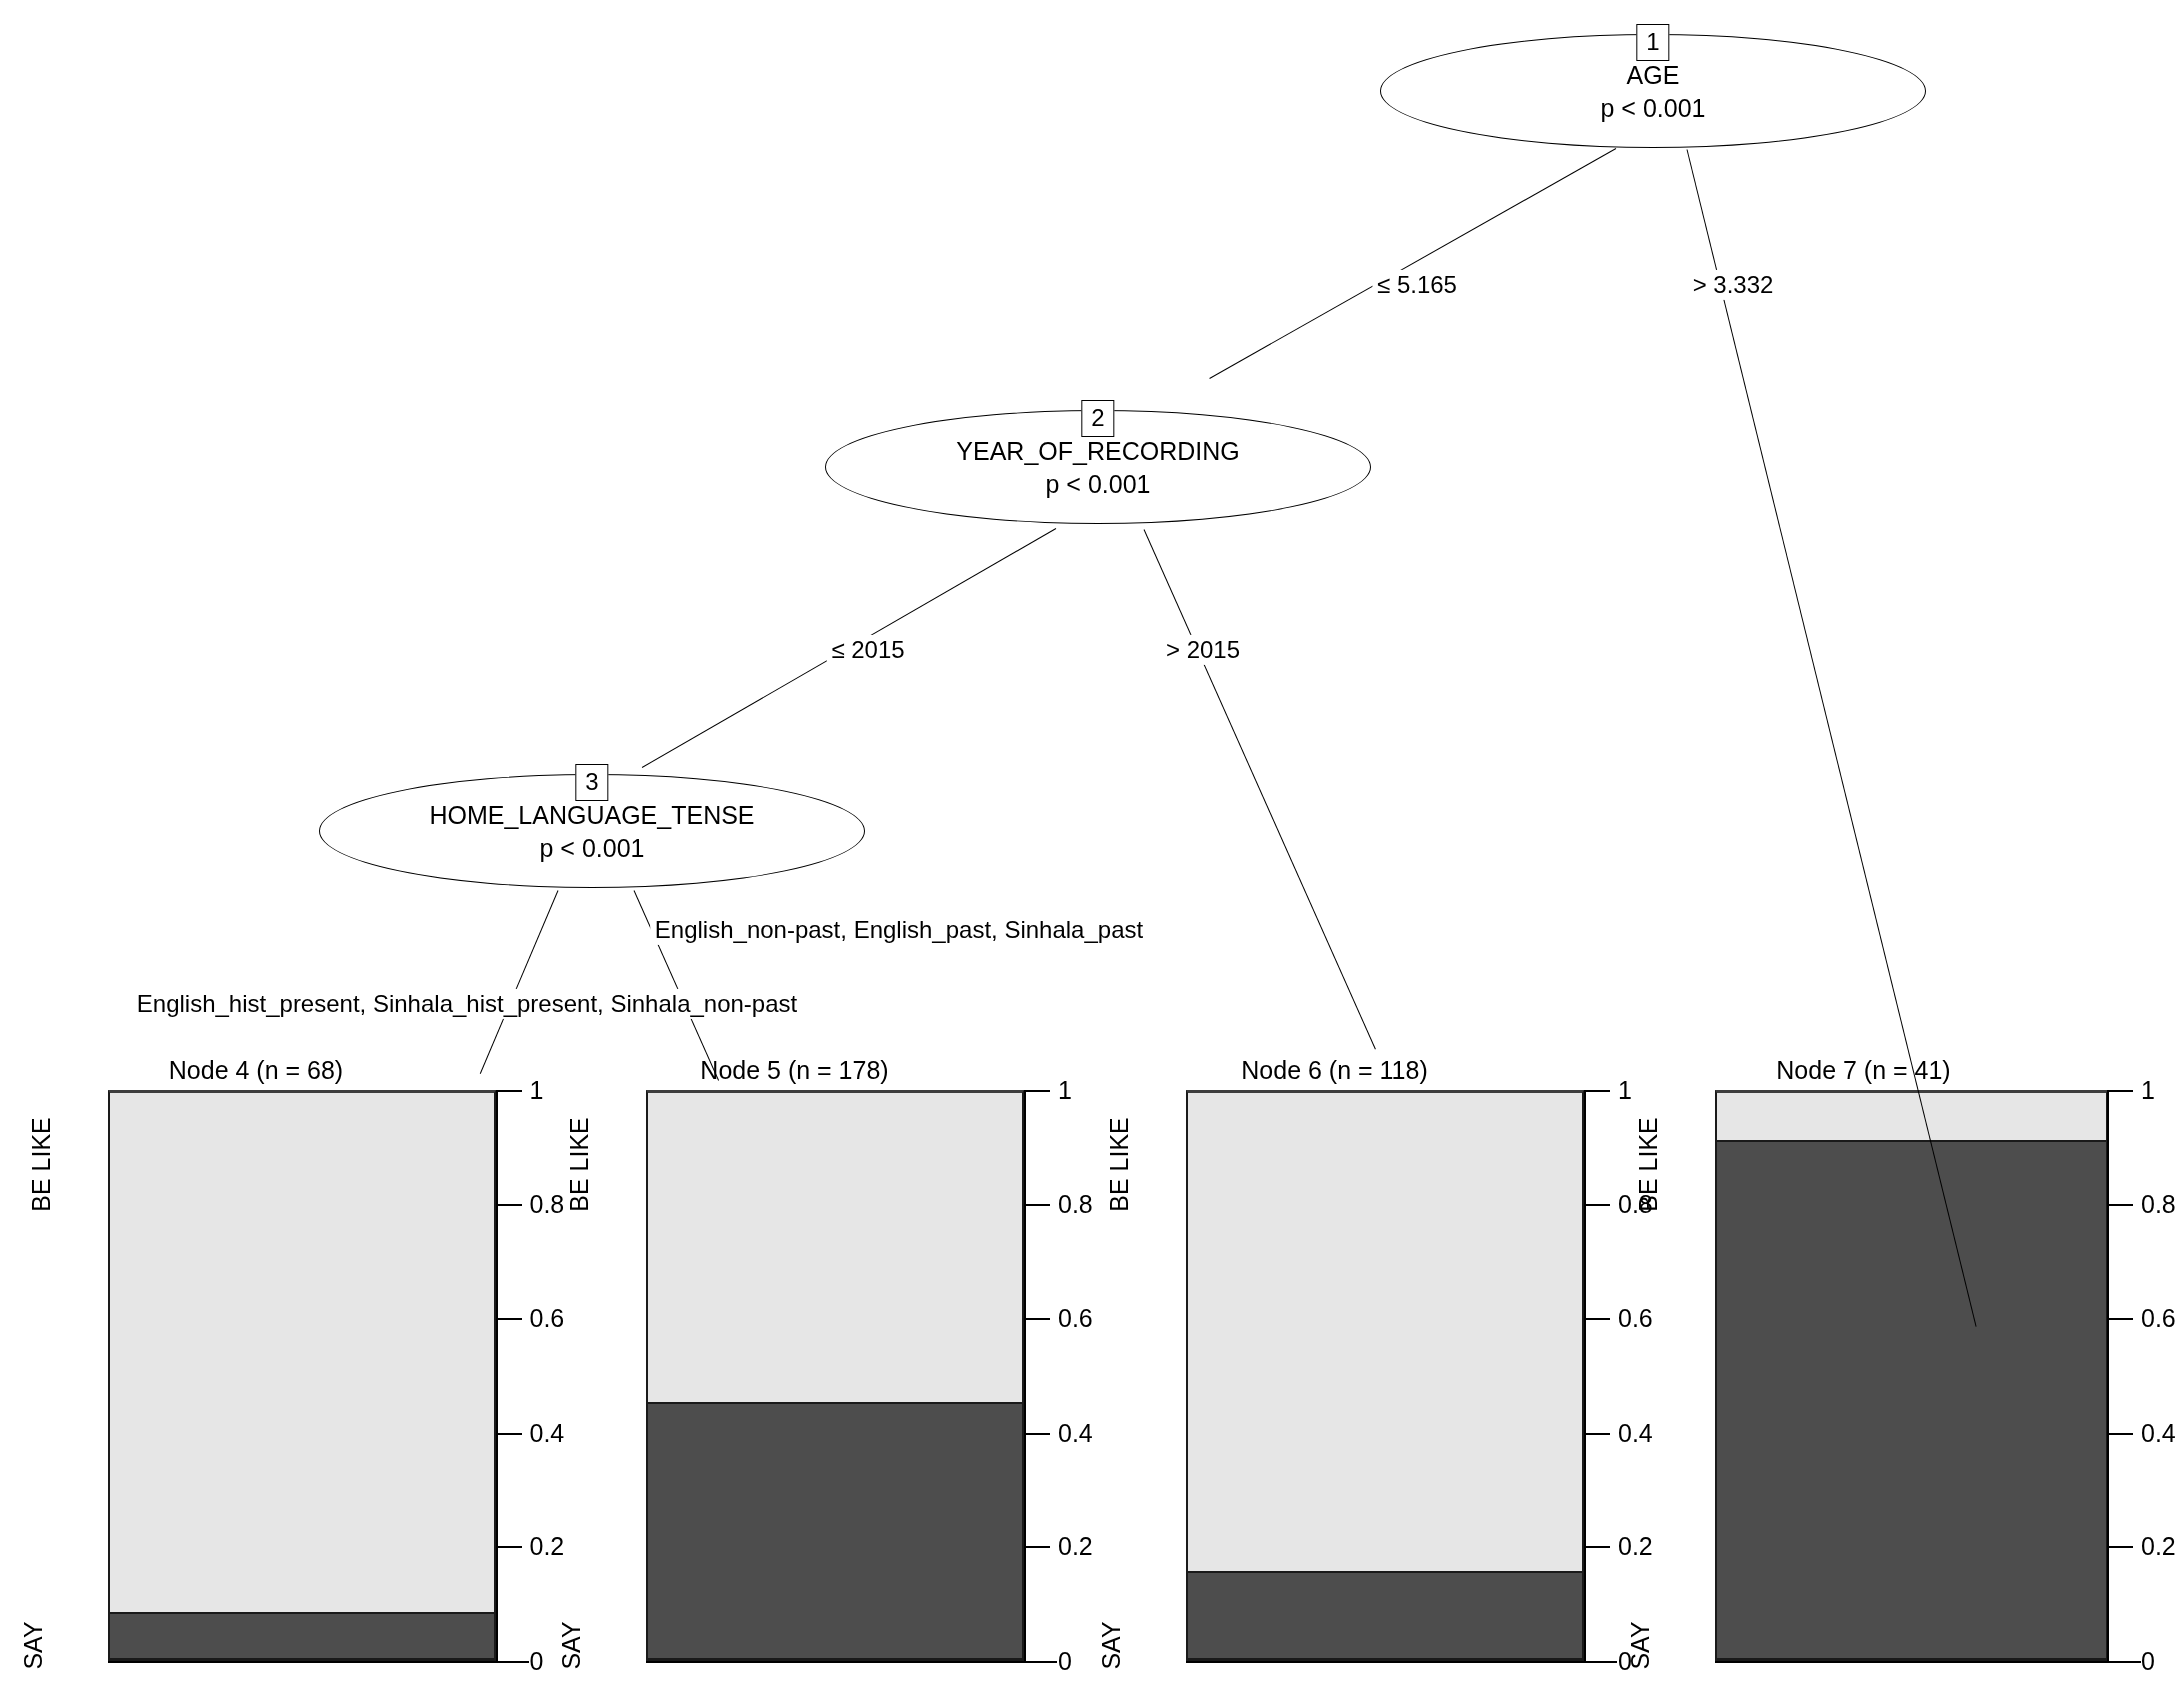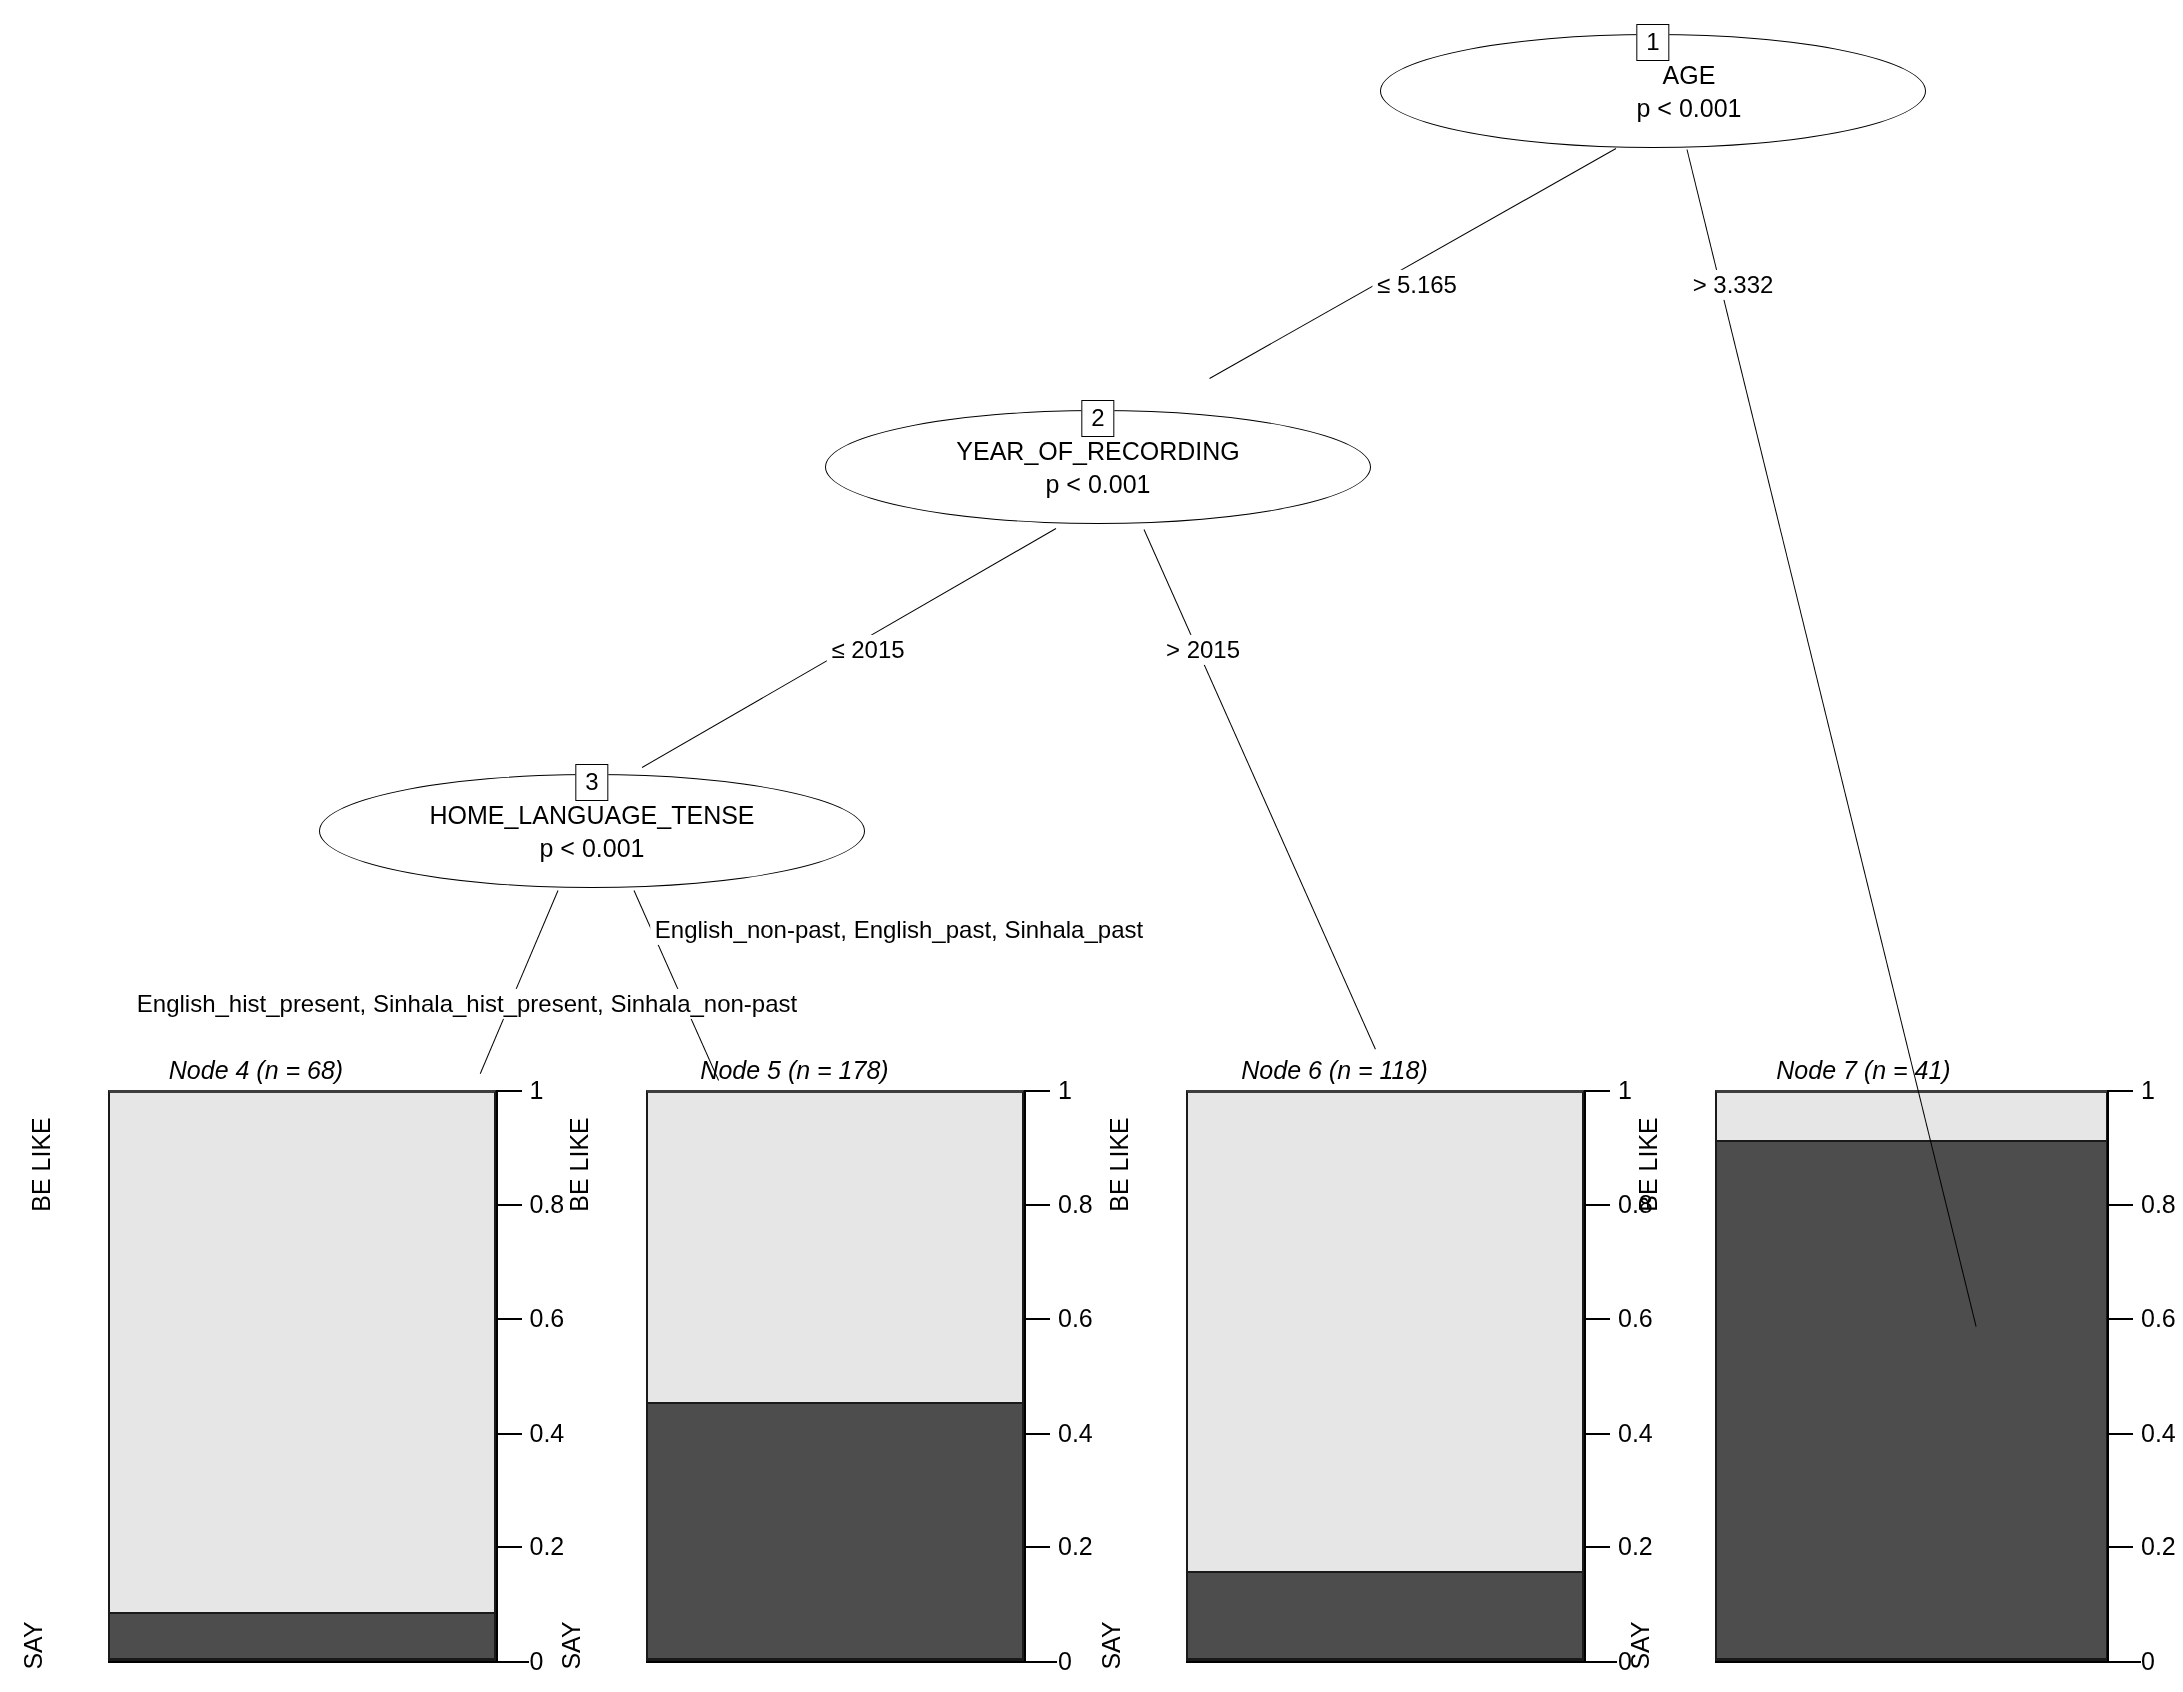--- a/index.html
+++ b/index.html
@@ -19,21 +19,21 @@
               font-size:24px;line-height:1;padding:5.1px 9px 6.3px 9px;text-align:center;}
 
   
   .edge{position:absolute;transform-origin:0 50%;height:0;border-top:1.7px solid #000;z-index:1;}
   .edge-label{position:absolute;transform:translate(-50%,-50%);background:#fff;
               font-size:24px;white-space:nowrap;padding:1.1px 4.6px;z-index:4;text-align:center;}
 
   
   .panel{position:absolute;}
   .panel-title{position:absolute;left:0;width:100%;text-align:center;
-               font-size:25px;white-space:nowrap;font-style:italic;}
+               font-size:25px;white-space:nowrap;}
   .plotbox{position:absolute;}
   .bar{position:absolute;left:0;width:100%;box-sizing:border-box;
        border-left:2.3px solid #1a1a1a;border-right:2.3px solid #1a1a1a;}
   .bar-top{top:0;border-top:3.4px solid #3d3d3d;}
   .bar-bot{bottom:0;border-bottom:3.4px solid #1a1a1a;border-top:2.3px solid #1a1a1a;}
   .baseline{position:absolute;height:0;border-top:2.8px solid #000;}
   .axis-line{position:absolute;width:0;border-left:2.3px solid #000;}
   .tick{position:absolute;height:0;border-top:2.3px solid #000;}
   .tick-label{position:absolute;transform:translateY(-50%);font-size:25px;white-space:nowrap;}
   .cat-label{position:absolute;transform-origin:50% 50%;font-size:25px;white-space:nowrap;}
@@ -53,21 +53,21 @@
   <div class="edge-label" style="left:1417px;top:285px;">≤ 5.165</div>
   <div class="edge-label" style="left:1733px;top:285px;">&gt; 3.332</div>
   <div class="edge-label" style="left:868px;top:650px;text-align:center;">≤ 2015</div>
   <div class="edge-label" style="left:1203px;top:650px;">&gt; 2015</div>
   <div class="edge-label" style="left:899px;top:930px;">English_non-past, English_past, Sinhala_past</div>
   <div class="edge-label" style="left:467px;top:1004px;">English_hist_present, Sinhala_hist_present, Sinhala_non-past</div>
 
   <div class="inner-node" style="left:1653px;top:91px;">
     <div class="ellipse" style="width:546px;height:114px;"></div>
     <div class="node-badge" style="top:-67px;">1</div>
-    <div class="inner-text" style="top:52%;margin-left:36px;">
+    <div class="inner-text" style="top:52%;">
       <div class="inner-var">AGE</div>
       <div class="inner-p">p &lt; 0.001</div>
     </div>
   </div>
 
   <div class="inner-node" style="left:1098px;top:467px;">
     <div class="ellipse" style="width:546px;height:114px;"></div>
     <div class="node-badge" style="top:-67px;">2</div>
     <div class="inner-text" style="top:52%;">
       <div class="inner-var">YEAR_OF_RECORDING</div>

